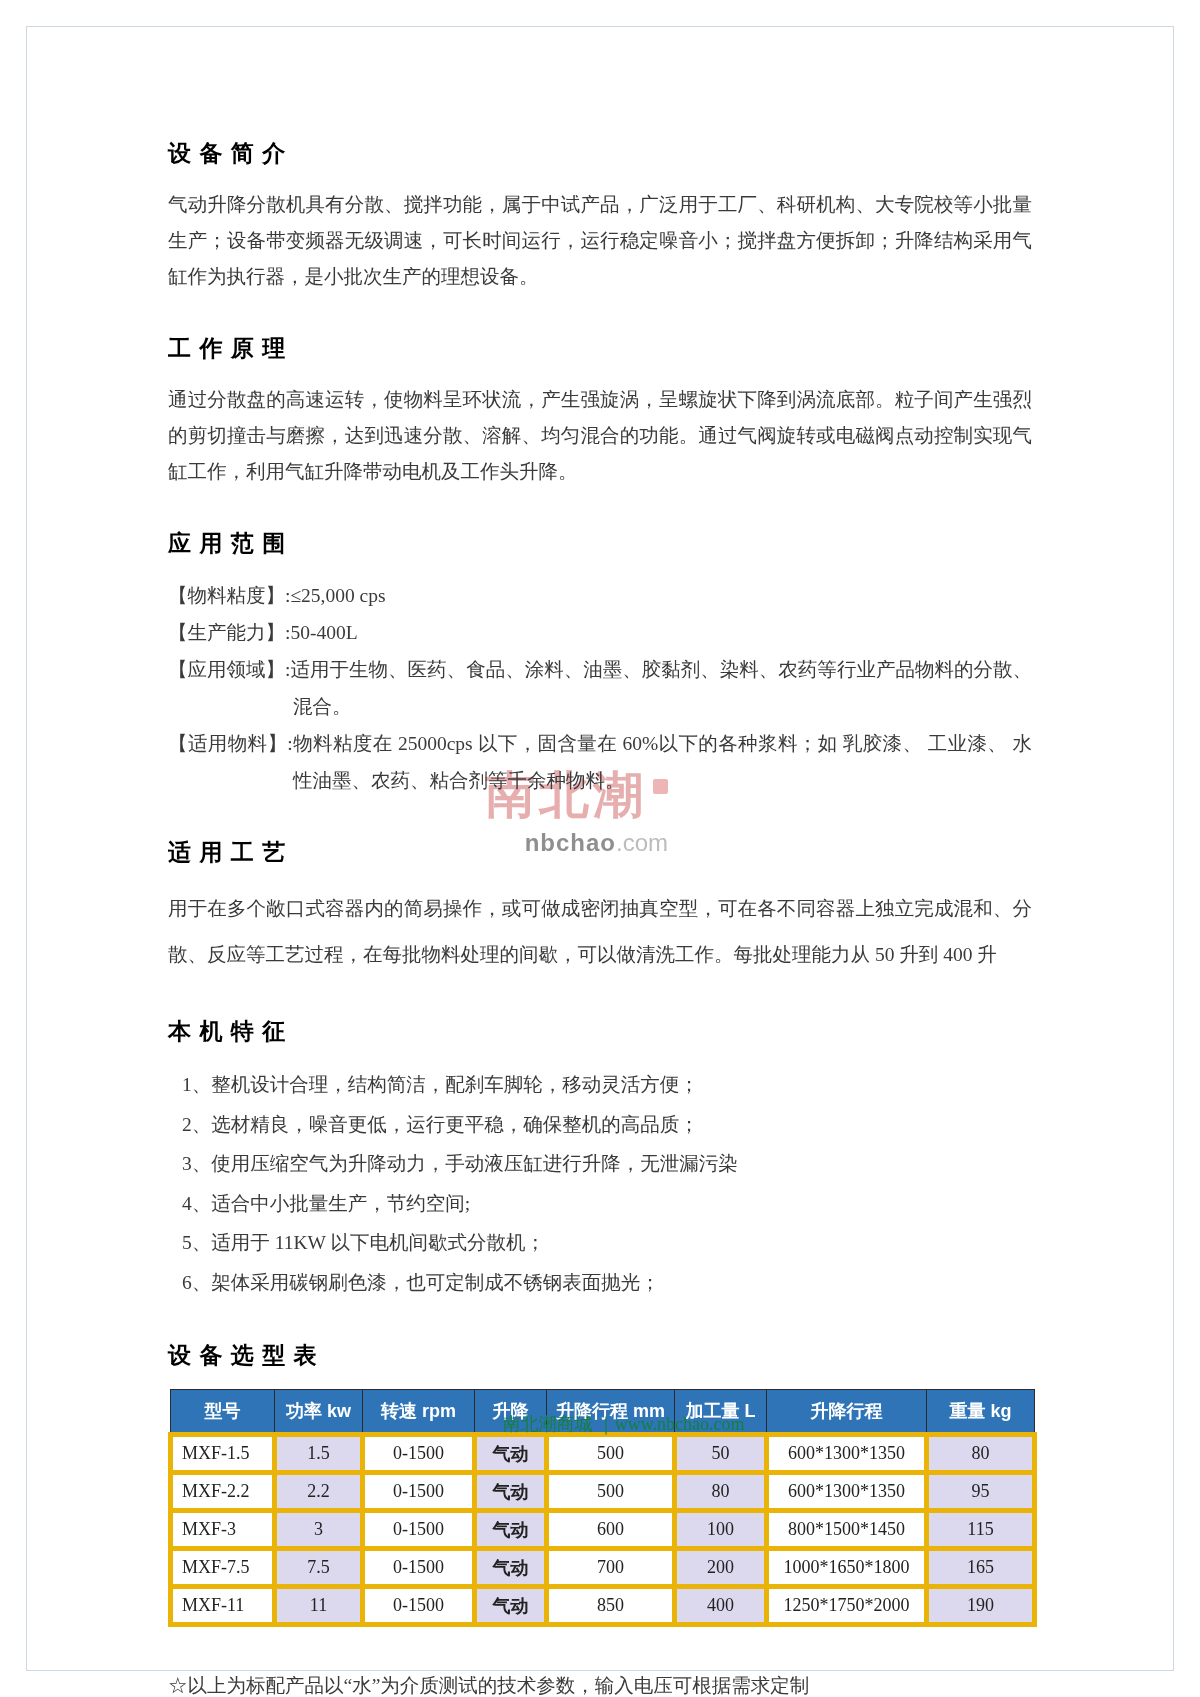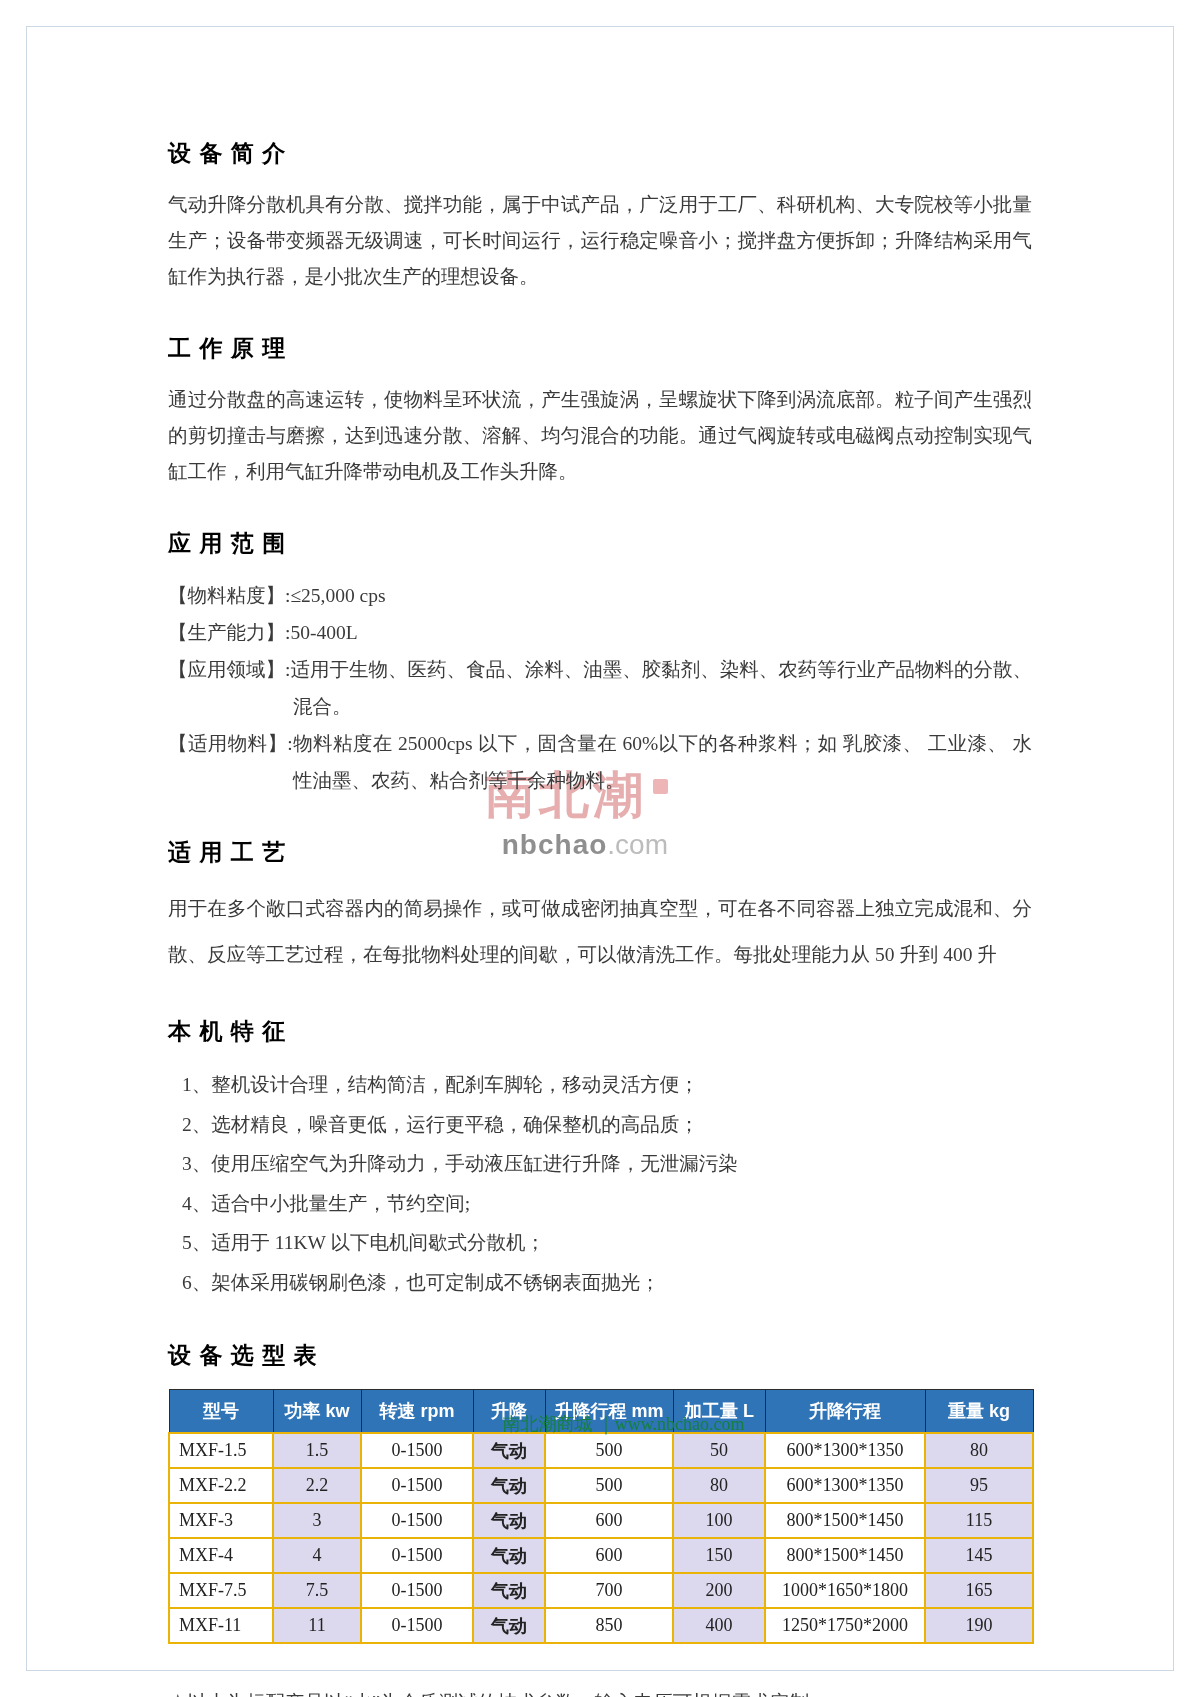--- a/index.html
+++ b/index.html
@@ -34,21 +34,21 @@
   .features { margin:0; padding-left:14px;font-family:Liberation Serif, serif; }
   .feature { font-size:19.5px; line-height:39.5px; }
 
   table.spec { width:100%; border-collapse:collapse; font-size:18px; margin-top:8px; table-layout:fixed; }
   table.spec th {
     background:#2e74b6; color:#ffffff; font-weight:bold;
     font-family:"Liberation Sans","DejaVu Sans",sans-serif;
     border:1px solid #2b2b2b; height:34px; text-align:center; padding:4px 2px;
   }
   table.spec td {
-    border:2px solid #eab308; height:33px; text-align:center; padding:0 2px;
+    border:5px solid #eab308; height:33px; text-align:center; padding:0 2px;
     color:#222222; background:#ffffff;
   }
   table.spec td:nth-child(even) { background:#dcd9ee; }
   table.spec td:first-child { text-align:left; padding-left:9px; }
   table.spec td:nth-child(4) { font-family:"Liberation Sans","DejaVu Sans",sans-serif; font-weight:bold; }
 
   .note { margin-top:36px; font-size:19.5px; line-height:46px; }
 
   .footer {
     position:absolute; left:0; right:0; top:1412px; z-index:1;
@@ -57,21 +57,21 @@
 
   .watermark { position:absolute; left:468px; top:762px; width:200px; text-align:right; z-index:0; }
   .wm-cn {
     font-size:50px; font-weight:bold; color:#e2a0a0; letter-spacing:4px;
     opacity:0.85; white-space:nowrap;
   }
   .wm-seal {
     display:inline-block; width:15px; height:15px; background:#dd7a7a;
     opacity:0.65; margin-left:6px; vertical-align:18px; border-radius:2px;
   }
-  .wm-en { font-size:28px; margin-top:0px; white-space:nowrap; }
+  .wm-en { font-size:24px; margin-top:0px; white-space:nowrap; }
   .wm-en .b { color:#8f8f8f; font-weight:bold; letter-spacing:1px; font-family:"Liberation Sans","DejaVu Sans",sans-serif; }
   .wm-en .l { color:#bcbcbc; font-family:"Liberation Sans","DejaVu Sans",sans-serif; }
 </style>
 </head>
 <body>
 
 <div class="sheet">
   <div class="frame"></div>
 
   <div class="watermark">
@@ -168,30 +168,20 @@
             <td>MXF-3</td>
               <td>3</td>
               <td>0-1500</td>
               <td>气动</td>
               <td>600</td>
               <td>100</td>
               <td>800*1500*1450</td>
               <td>115</td>
           </tr>
           <tr>
-            <td>MXF-4</td>
-              <td>4</td>
-              <td>0-1500</td>
-              <td>气动</td>
-              <td>600</td>
-              <td>150</td>
-              <td>800*1500*1450</td>
-              <td>145</td>
-          </tr>
-          <tr>
             <td>MXF-7.5</td>
               <td>7.5</td>
               <td>0-1500</td>
               <td>气动</td>
               <td>700</td>
               <td>200</td>
               <td>1000*1650*1800</td>
               <td>165</td>
           </tr>
           <tr>

